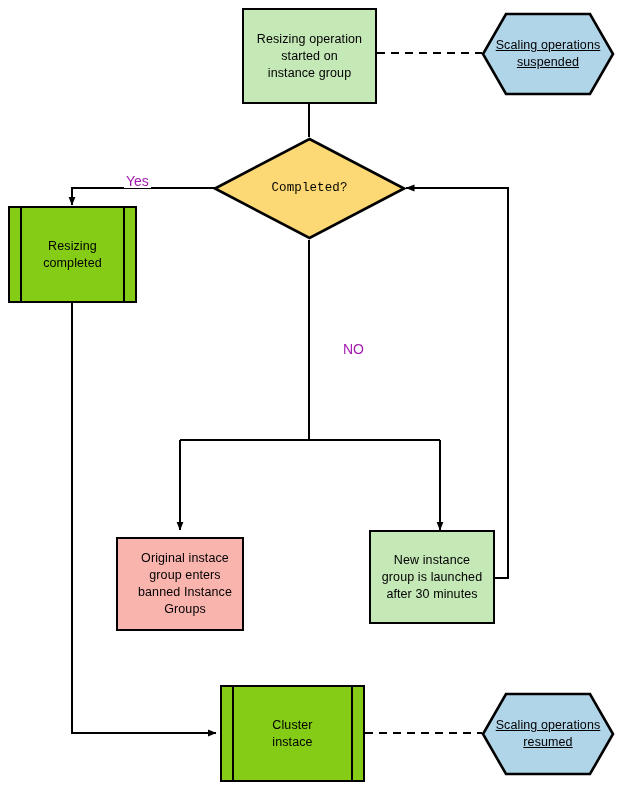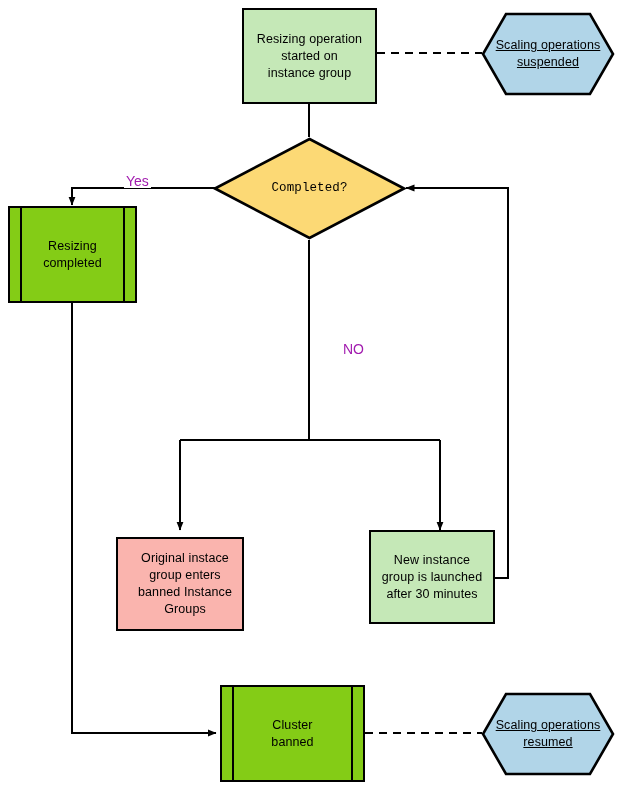--- a/index.html
+++ b/index.html
@@ -176,21 +176,21 @@
   <div class="node node-process" style="left:350px; top:530px; width:126px; height:94px;margin-left:19px;">
     <span class="node-label">New instance
 group is launched
 after 30 minutes</span>
   </div>
 
   <div class="node node-predefined" style="left:220px; top:685px; width:145px; height:97px;">
     <span class="bar bar-left"></span>
     <span class="bar bar-right"></span>
     <span class="node-label">Cluster
-banned</span>
+instace</span>
   </div>
 
   <div class="node node-hexagon" style="left:481px; top:692px; width:134px; height:84px;">
     <svg class="hex-shape" viewBox="0 0 134 84" preserveAspectRatio="none">
       <polygon points="25,2 109,2 132,42 109,82 25,82 2,42" fill="#b1d5e8" stroke="#000000" stroke-width="2.6" vector-effect="non-scaling-stroke"></polygon>
     </svg>
     <span class="node-label">Scaling operations
 resumed</span>
   </div>
 

